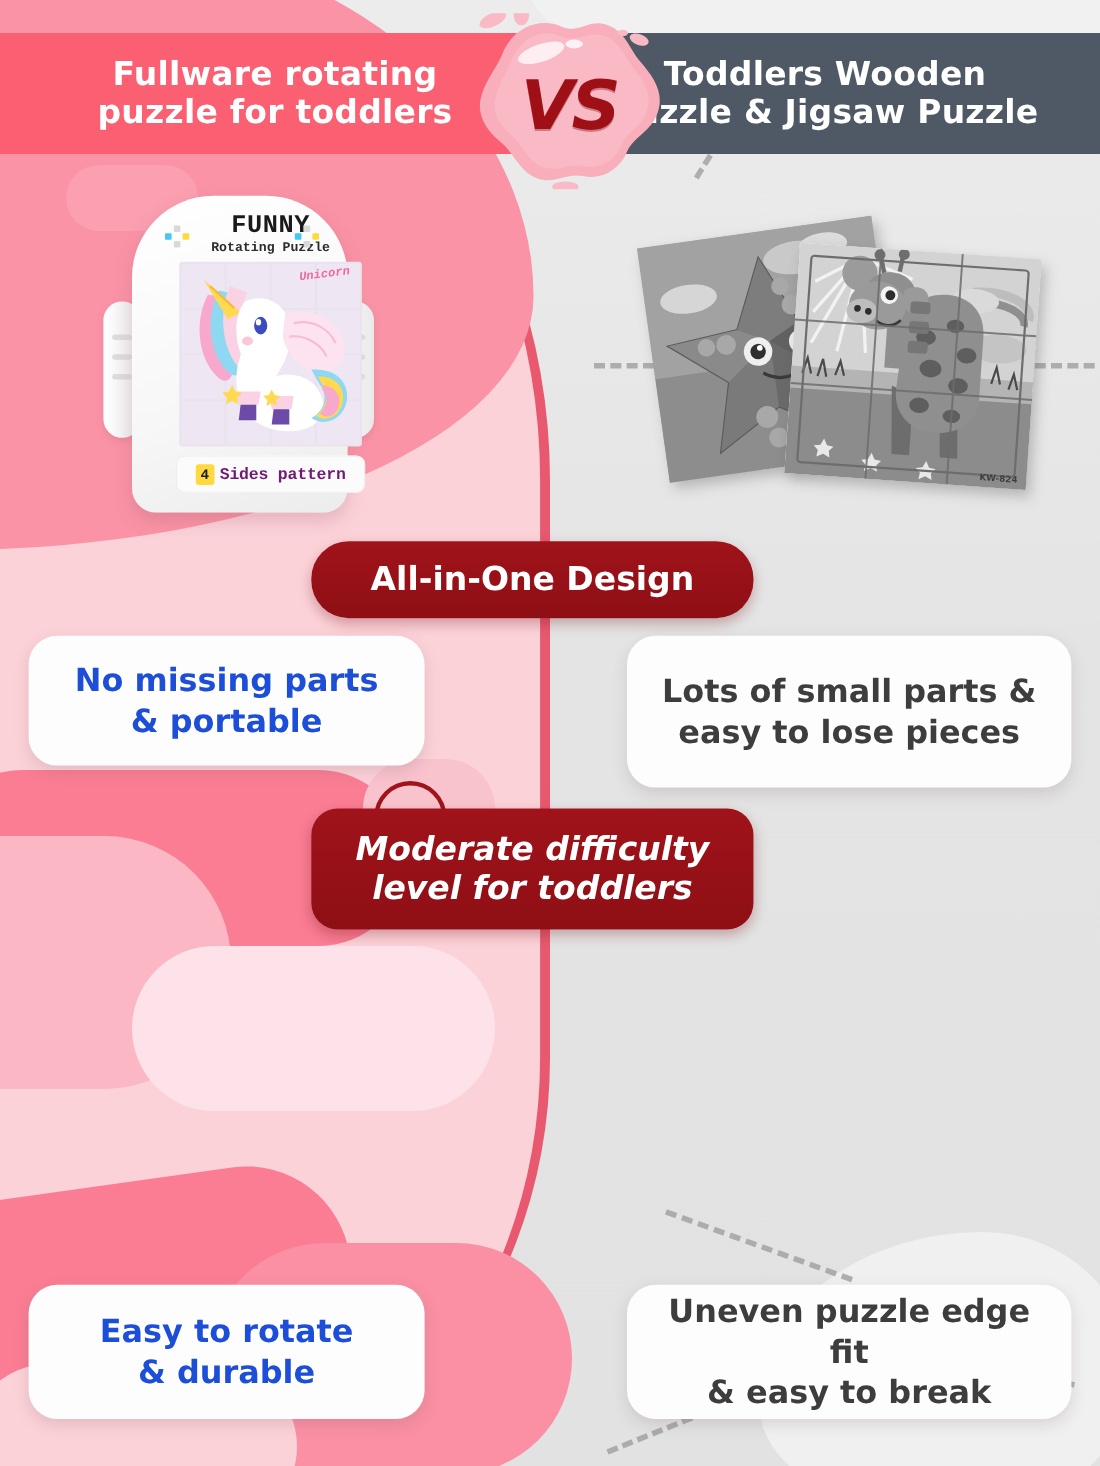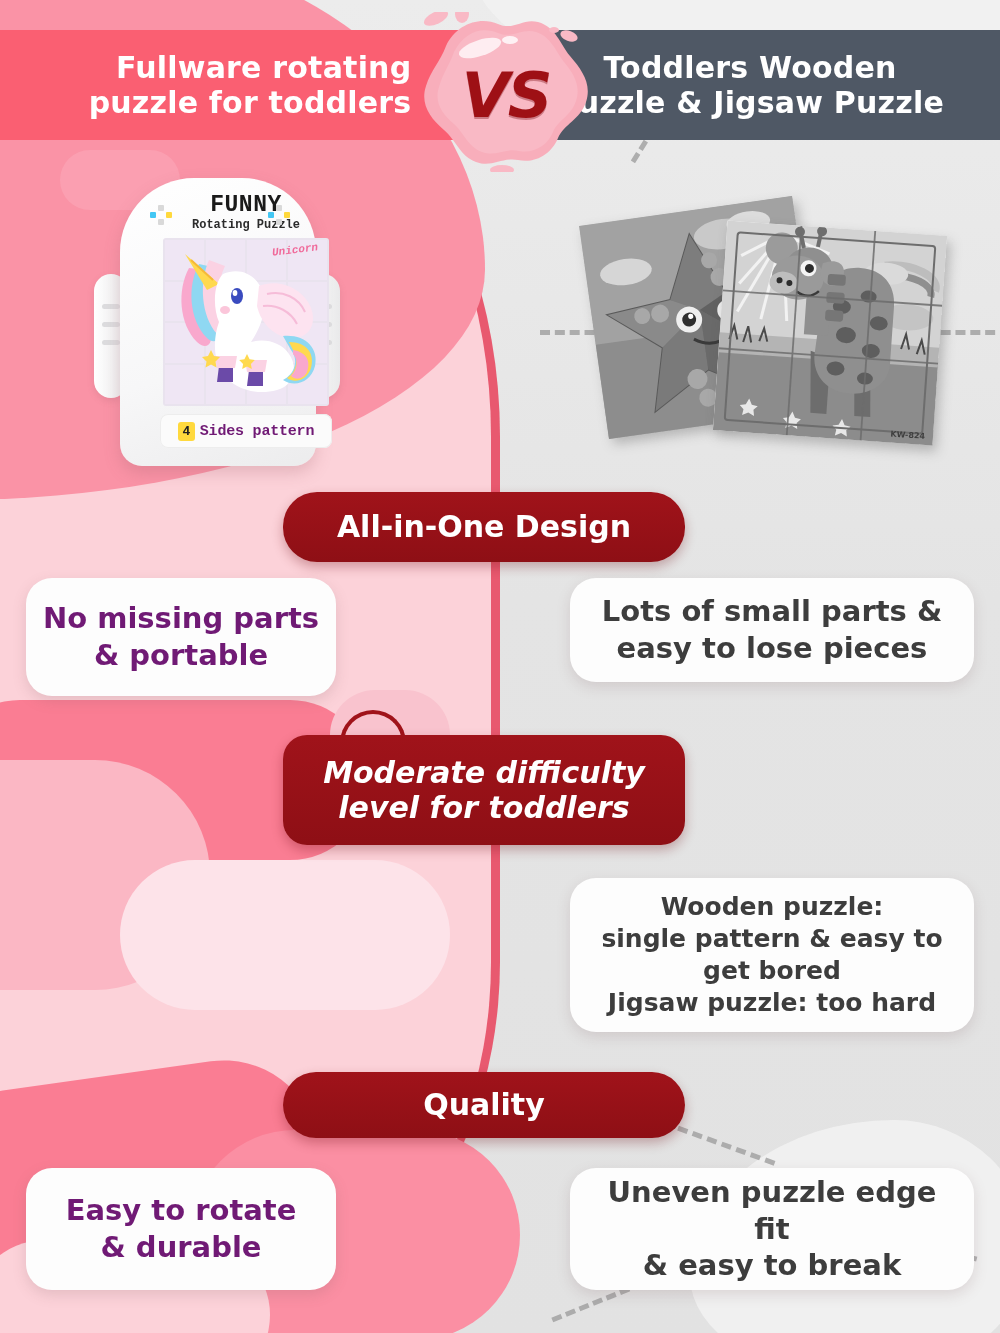--- a/index.html
+++ b/index.html
@@ -73,21 +73,21 @@
     display:flex; align-items:center; justify-content:center;
     text-align:center; line-height:1.18;
     font-weight:bold; color:#ffffff;
     font-size:30px; letter-spacing:.2px;
     padding:0 14px;
   }
   .hdr-left  { left:0;   width:500px; background:#fa5f72; }
   .hdr-right { left:500px; width:500px; background:#4f5865; }
 
   
-  .vs-wrap { position:absolute; left:418px; top:12px; width:176px; height:160px; }
+  .vs-wrap { position:absolute; left:430px; top:12px; width:176px; height:160px; }
   .vs-blob { position:absolute; inset:0; }
   .vs-text {
     position:absolute; inset:0;
     display:flex; align-items:center; justify-content:center;
     font-size:62px; font-weight:bold; color:#9e1015;
     font-style:italic; letter-spacing:-2px;
     text-shadow:0 2px 0 rgba(120,10,14,.35);
     padding-top:6px;
   }
 
@@ -178,25 +178,25 @@
   }
 
   
   .card {
     position:absolute; background:#fdfdfd; border-radius:26px;
     display:flex; align-items:center; justify-content:center; text-align:center;
     font-weight:bold; line-height:1.26; padding:10px 16px;
     box-shadow:0 5px 14px rgba(120,90,95,.18);
     z-index:4;
   }
-  .card-left  { left:26px;  width:310px; color:#701a75; }
+  .card-left  { left:26px;  width:360px; color:#1d4ed8; }
   .card-right { left:570px; width:404px; color:#3d3d3d; }
 
   .c-l1 { top:578px; height:118px; font-size:29px; }
-  .c-r1 { top:578px; height:104px; font-size:29px; }
+  .c-r1 { top:578px; height:138px; font-size:29px; }
   .c-l2 { top:884px; height:142px; font-size:29px; }
   .c-r2 { top:878px; height:154px; font-size:25px; line-height:1.28; }
   .c-l3 { top:1168px; height:122px; font-size:29px; }
   .c-r3 { top:1168px; height:122px; font-size:29px; }
 </style>
 </head>
 <body>
 
 <div id="stage">
 
@@ -218,21 +218,21 @@
     <div class="deco-blob db1"></div>
     <div class="deco-blob db2"></div>
     <div class="deco-blob db3"></div>
     <div class="deco-blob db7"></div>
     <div class="deco-blob db4"></div>
     <div class="deco-blob db5"></div>
     <div class="deco-blob db6"></div>
   </div>
 
   <div class="header-row">
-    <div class="hdr hdr-left" style="white-space: pre-line; text-align: right;">Fullware rotating
+    <div class="hdr hdr-left" style="white-space: pre-line;">Fullware rotating
 puzzle for toddlers</div>
     <div class="hdr hdr-right" style="white-space: pre-line;">Toddlers Wooden
 puzzle &amp; Jigsaw Puzzle</div>
   </div>
 
   <div class="vs-wrap">
     <svg class="vs-blob" viewBox="0 0 176 160">
       <path d="M28 34 C38 12 62 4 80 12 C96 19 104 6 120 10 C138 15 142 32 152 44
                C164 58 174 72 168 90 C162 108 146 112 140 126 C134 141 118 152 100 148
                C84 145 74 156 58 150 C42 144 38 128 26 118 C12 106 2 92 8 74 C13 58 22 50 28 34 Z" fill="#f8aebb"></path>
@@ -452,24 +452,19 @@
 
   <div class="pill pill-1">All-in-One Design</div>
   <div class="card card-left c-l1" style="white-space: pre-line;">No missing parts
 &amp; portable</div>
   <div class="card card-right c-r1" style="white-space: pre-line;">Lots of small parts &amp;
 easy to lose pieces</div>
 
   <div class="pill-hook"></div>
   <div class="pill pill-2" style="white-space: pre-line;">Moderate difficulty
 level for toddlers</div>
-  <div class="card card-right c-r2" style="white-space: pre-line;">Wooden puzzle:
-single pattern &amp; easy to
-get bored
-Jigsaw puzzle: too hard</div>
-
-  <div class="pill pill-3">Quality</div>
+
   <div class="card card-left c-l3" style="white-space: pre-line;">Easy to rotate
 &amp; durable</div>
   <div class="card card-right c-r3" style="white-space: pre-line;">Uneven puzzle edge fit
 &amp; easy to break</div>
 
 </div>
 
 </body></html>

